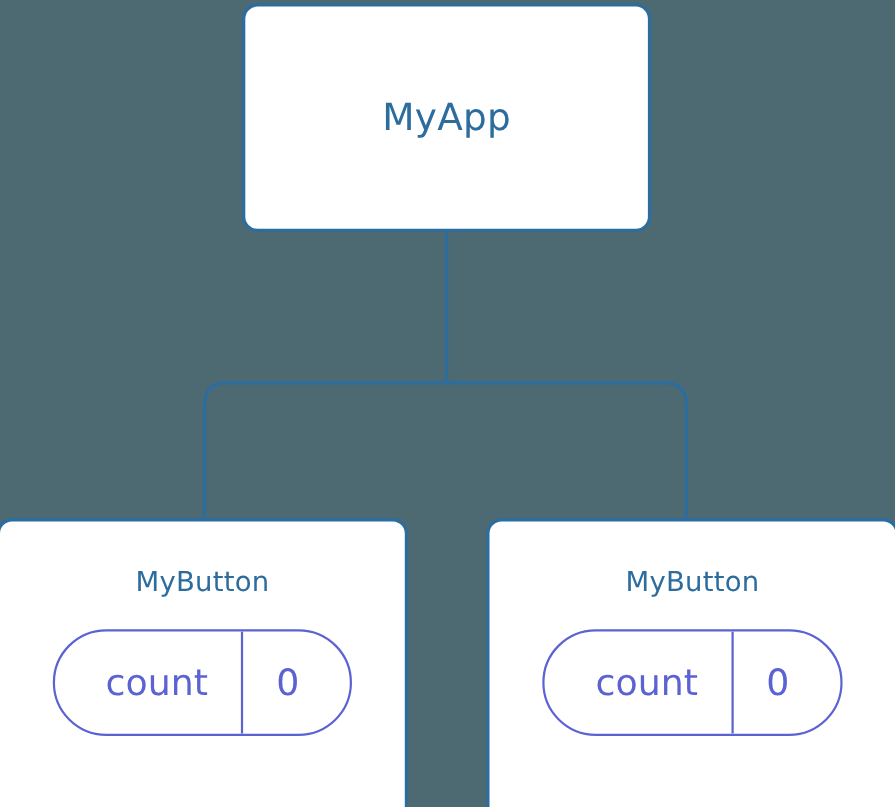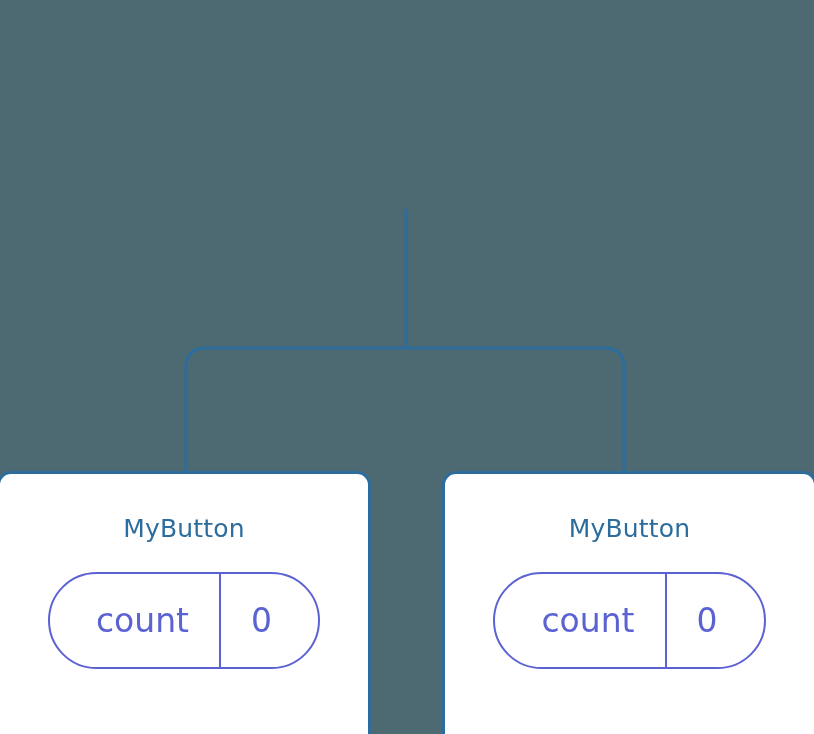--- a/index.html
+++ b/index.html
@@ -121,20 +121,23 @@
 
 <div id="canvas">
 
   <svg class="connectors" viewBox="0 0 814 734" width="814" height="734" aria-hidden="true">
 
     <path d="M 406 209 L 406 348" fill="none" stroke="#2d6d9e" stroke-width="3" stroke-linecap="butt"></path>
 
     <path d="M 186 473 L 186 368 Q 186 348 206 348 L 604 348 Q 624 348 624 368 L 624 473" fill="none" stroke="#2d6d9e" stroke-width="3" stroke-linecap="butt" stroke-linejoin="round"></path>
   </svg>
 
+  <div class="node node-root">
+    <div class="node-title">MyApp</div>
+  </div>
 
   <div class="node node-child-left">
     <div class="node-title">MyButton</div>
     <div class="state-pill">
       <div class="pill-key">count</div>
       <div class="pill-value">0</div>
     </div>
   </div>
 
   <div class="node node-child-right">

